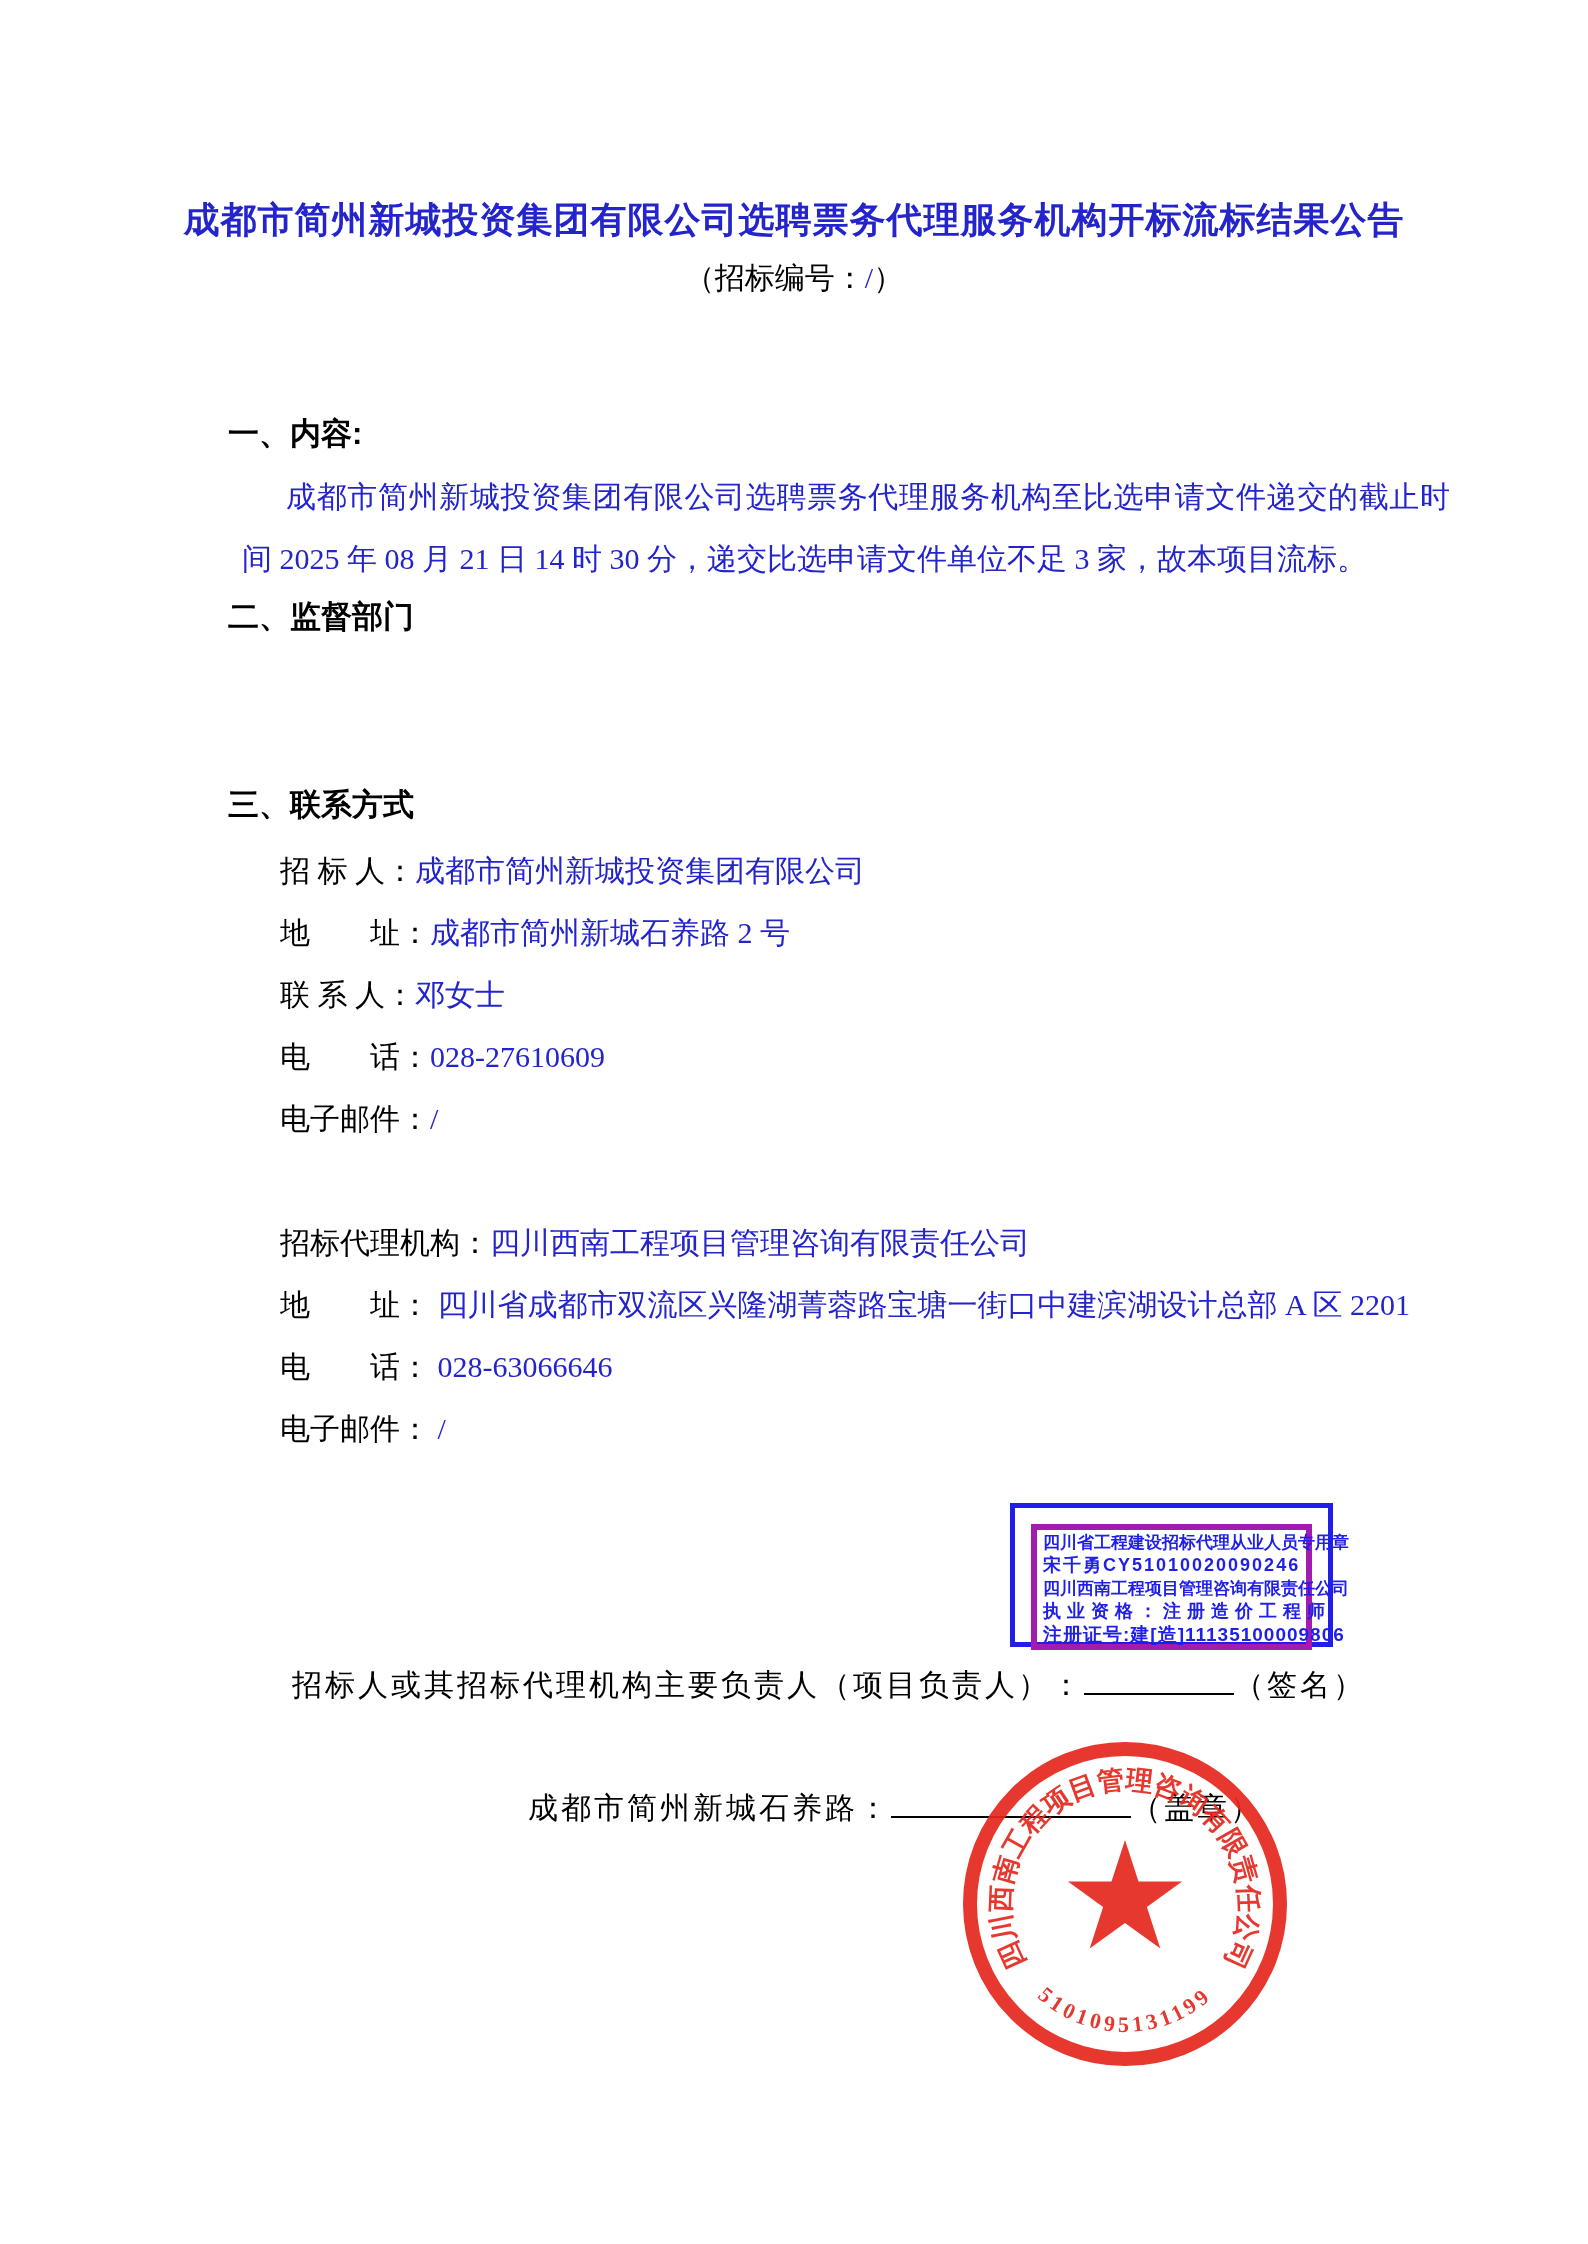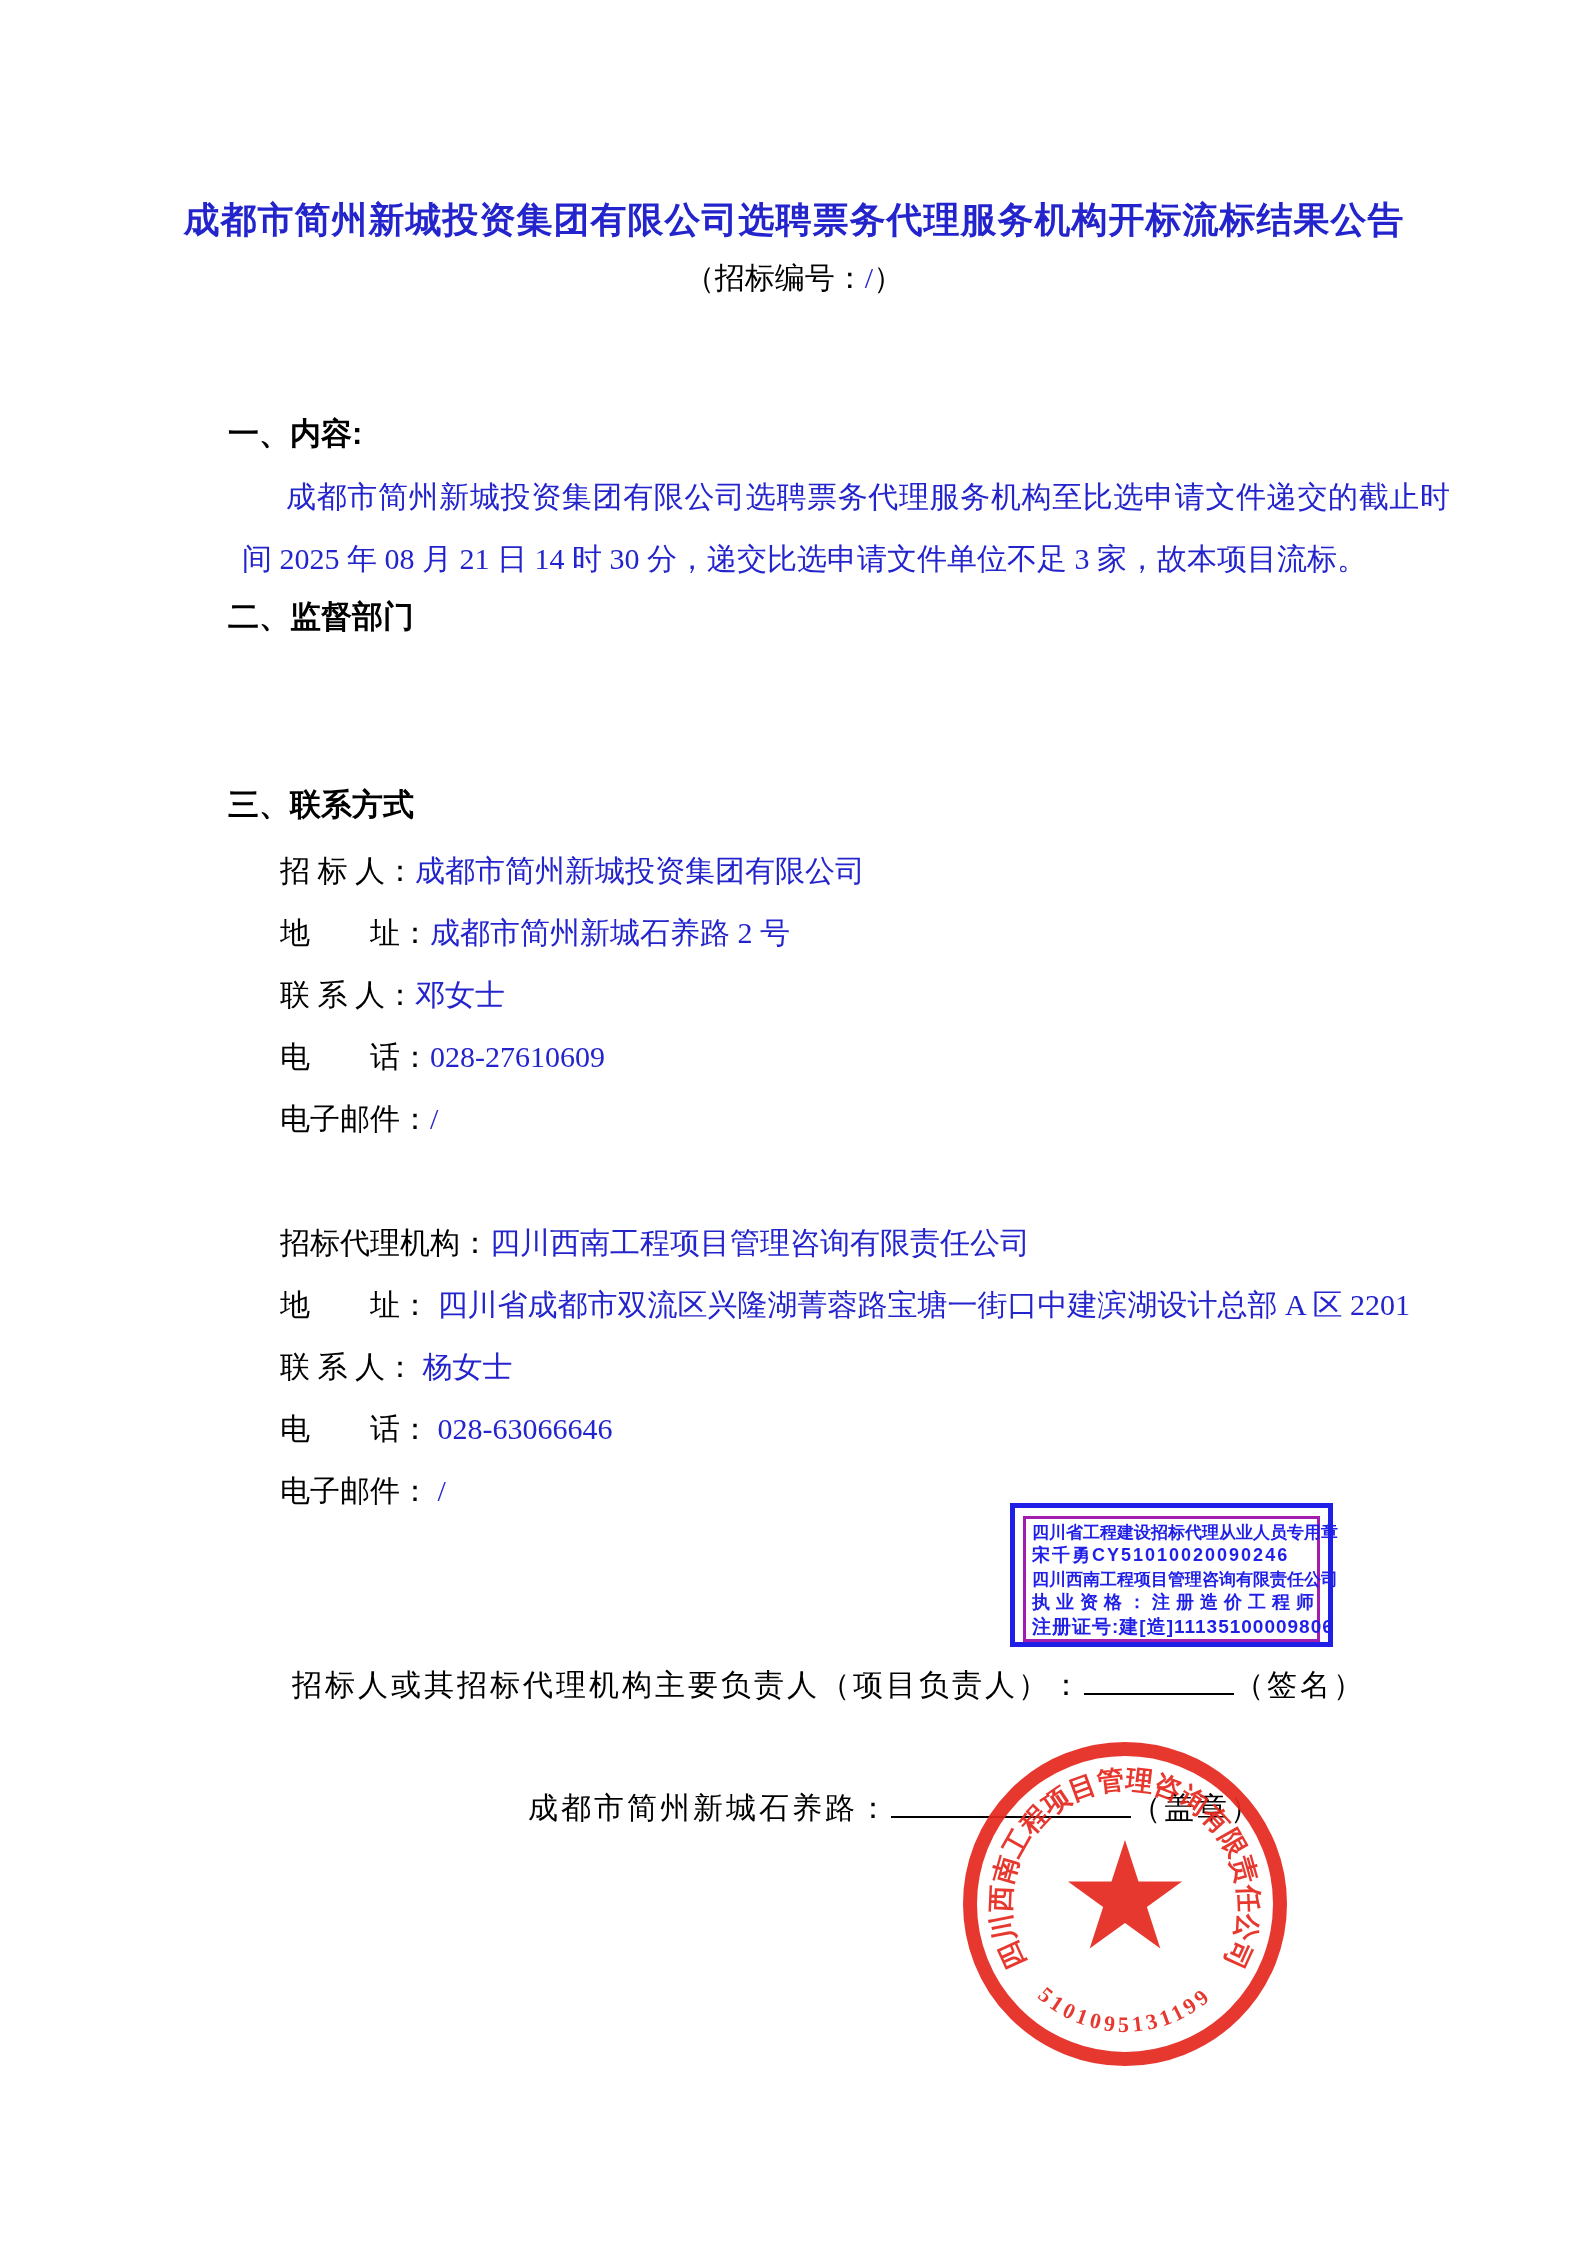--- a/index.html
+++ b/index.html
@@ -46,22 +46,22 @@
   .contact-row { height: 62px; line-height: 62px; font-size: 30px; white-space: pre; }
   .contact-row .lbl { color: #000; }
   .contact-row .val { color: #2424cc; }
   .stamp-box {
     left: 1010px; top: 1503px; width: 323px; height: 144px;
     border: 5px solid #1f1fe8;
     box-sizing: border-box;
     background: transparent;
   }
   .stamp-box-inner {
-    border: 3px solid #a21caf;
-    margin: 8px;
+    border: 6px solid #a21caf;
+    margin: 16px;
     height: calc(100% - 8px);
     box-sizing: border-box;
     display: flex; flex-direction: column; justify-content: space-evenly;
     padding: 1px 6px;
   }
   .stamp-box-inner div {
     color: #1f1fe8;
     font-weight: 700;
     font-size: 17px;
     line-height: 23px;
@@ -116,21 +116,20 @@
     <div class="contact-row"><span class="lbl">招 标 人：</span><span class="val">成都市简州新城投资集团有限公司</span></div>
     <div class="contact-row"><span class="lbl">地　　址：</span><span class="val">成都市简州新城石养路 2 号</span></div>
     <div class="contact-row"><span class="lbl">联 系 人：</span><span class="val">邓女士</span></div>
     <div class="contact-row"><span class="lbl">电　　话：</span><span class="val">028-27610609</span></div>
     <div class="contact-row"><span class="lbl">电子邮件：</span><span class="val">/</span></div>
   </div>
 
   <div class="abs contact-block" style="top:1212px;">
     <div class="contact-row"><span class="lbl">招标代理机构：</span><span class="val">四川西南工程项目管理咨询有限责任公司</span></div>
     <div class="contact-row"><span class="lbl">地　　址：</span><span class="val"> 四川省成都市双流区兴隆湖菁蓉路宝塘一街口中建滨湖设计总部 A 区 2201</span></div>
-    <div class="contact-row"><span class="lbl">联 系 人：</span><span class="val"> 杨女士</span></div>
     <div class="contact-row"><span class="lbl">电　　话：</span><span class="val"> 028-63066646</span></div>
     <div class="contact-row"><span class="lbl">电子邮件：</span><span class="val"> /</span></div>
   </div>
 
   <div class="abs stamp-box">
     <div class="stamp-box-inner">
       <div>四川省工程建设招标代理从业人员专用章</div>
       <div>宋千勇CY51010020090246</div>
       <div>四川西南工程项目管理咨询有限责任公司</div>
       <div>执业资格：注册造价工程师</div>

